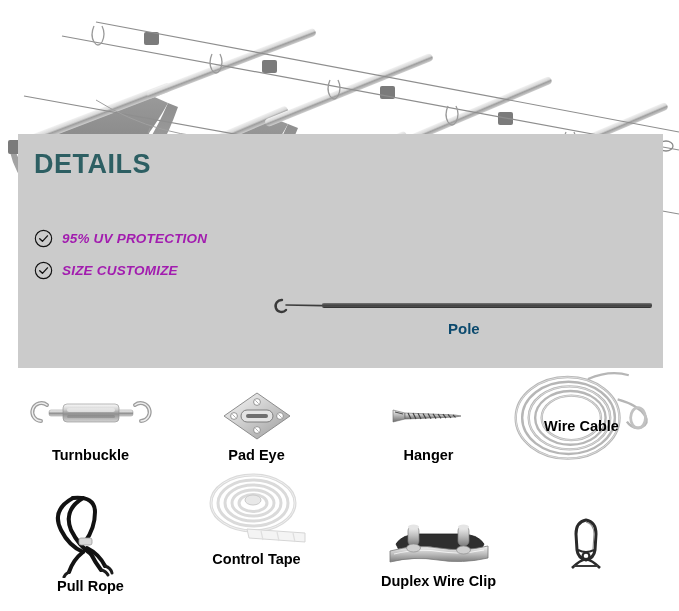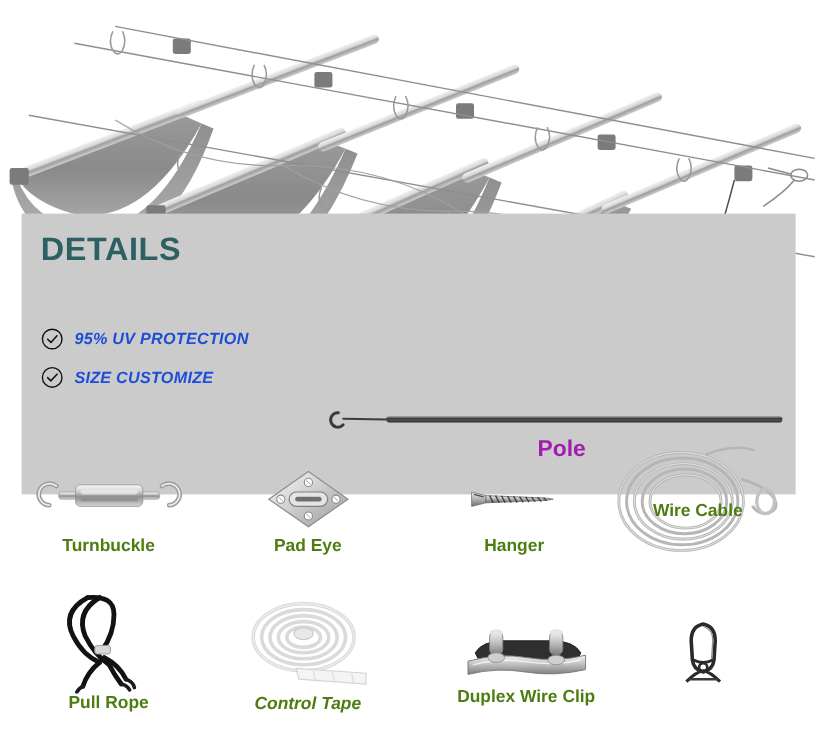--- a/index.html
+++ b/index.html
@@ -5,47 +5,47 @@
   html,body{margin:0;padding:0;background:#fff;}
   body{width:679px;height:611px;position:relative;overflow:hidden;
        font-family:"Liberation Sans","DejaVu Sans",sans-serif;}
 
   
   #canopy-illustration{position:absolute;left:0;top:0;width:679px;height:260px;overflow:hidden;}
   #canopy-svg{position:absolute;left:0;top:0;}
 
   
   #details-panel{position:absolute;left:18px;top:134px;width:645px;height:234px;
-      background:#cbcbcb;margin-top:44px;}
+      background:#cbcbcb;}
   #details-title{position:absolute;left:16px;top:15px;font-size:27px;font-weight:bold;
       letter-spacing:.5px;color:#2d5f63;}
   .detail-row{position:absolute;display:flex;align-items:center;gap:9px;}
   #detail-row-0{left:16px;top:95px;}
   #detail-row-1{left:16px;top:127px;text-align:right;}
   .check-icon{width:19px;height:19px;flex:0 0 19px;display:block;}
-  .detail-text{font-size:13.5px;font-weight:bold;font-style:italic;color:#1d4ed8;
+  .detail-text{font-size:13.5px;font-weight:bold;font-style:italic;color:#a21caf;
       letter-spacing:.2px;white-space:nowrap;}
 
   
   #pole-figure{position:absolute;left:248px;top:158px;width:390px;height:28px;}
-  #pole-label{position:absolute;left:430px;top:186px;font-size:19px;font-weight:bold;
-      color:#a21caf;}
+  #pole-label{position:absolute;left:430px;top:186px;font-size:15px;font-weight:bold;
+      color:#0c4a6e;}
 
   
   .acc-cell{position:absolute;width:165px;text-align:center;}
   .acc-art{position:relative;height:62px;display:flex;align-items:center;justify-content:center;}
   .acc-art svg{display:block;}
-  .acc-label{font-size:14.5px;font-weight:bold;color:#4d7c0f;white-space:nowrap;}
+  .acc-label{font-size:14.5px;font-weight:bold;color:#000000;white-space:nowrap;}
 
   #acc-0{left:8px;top:385px;text-align:center;}
   #acc-1{left:174px;top:385px;}
   #acc-2{left:346px;top:385px;}
   #acc-3{left:499px;top:380px;}
   #acc-4{left:8px;top:490px;}
-  #acc-5{left:174px;top:495px;font-style:italic;}
+  #acc-5{left:174px;top:467px;}
   #acc-6{left:356px;top:515px;}
   #acc-7{left:503px;top:515px;}
 
   #acc-3 .acc-art{height:72px;}
   #acc-3 .acc-label{position:relative;top:-34px;}
   #acc-4 .acc-art{height:88px;}
   #acc-5 .acc-art{height:84px;}
   #acc-6 .acc-art{height:58px;}
   #acc-7 .acc-art{height:58px;}
 </style>

